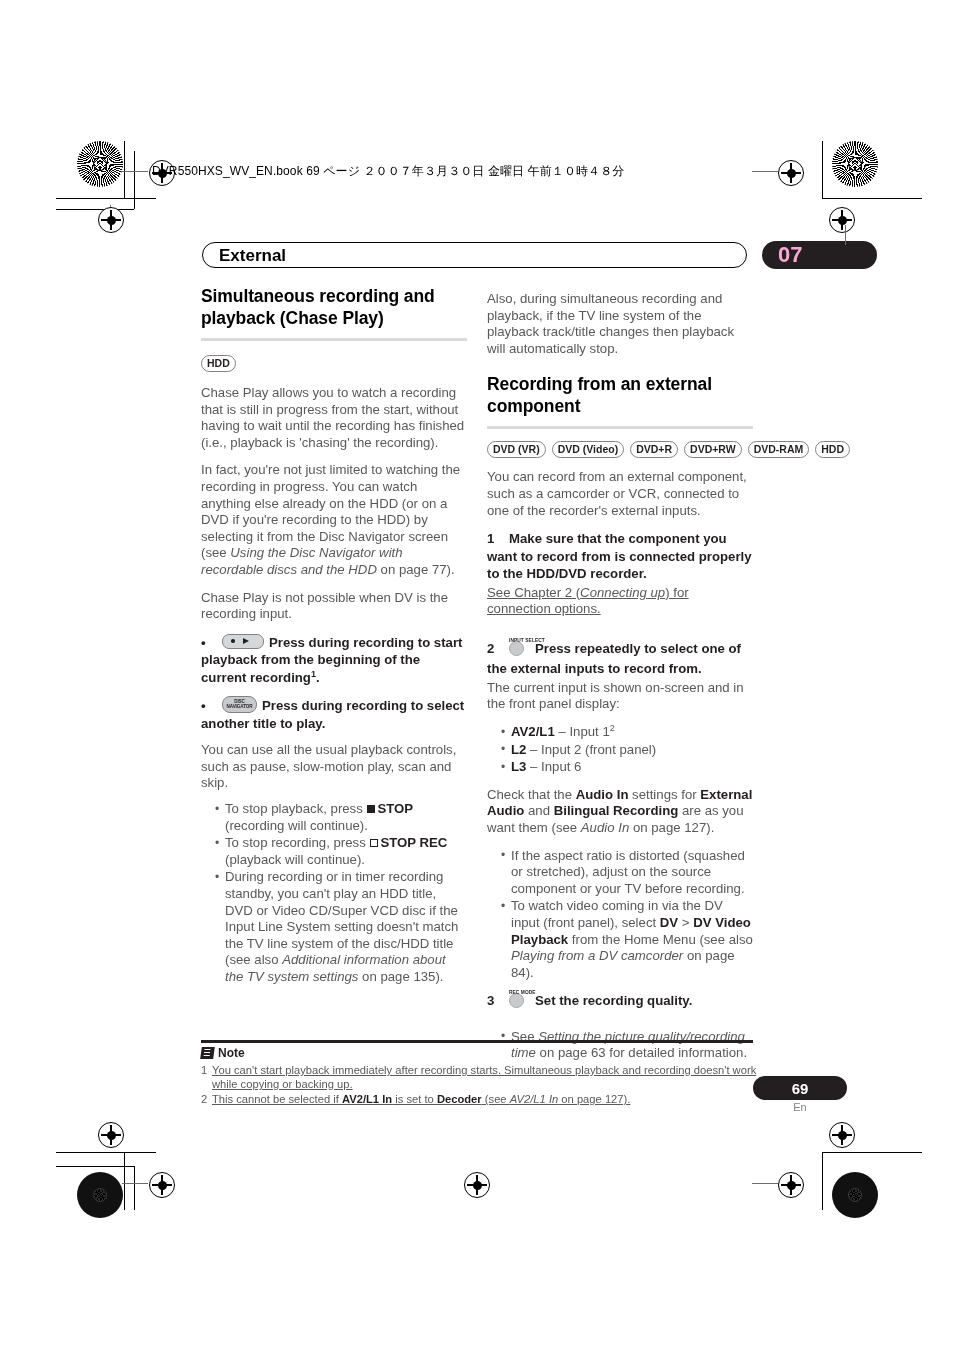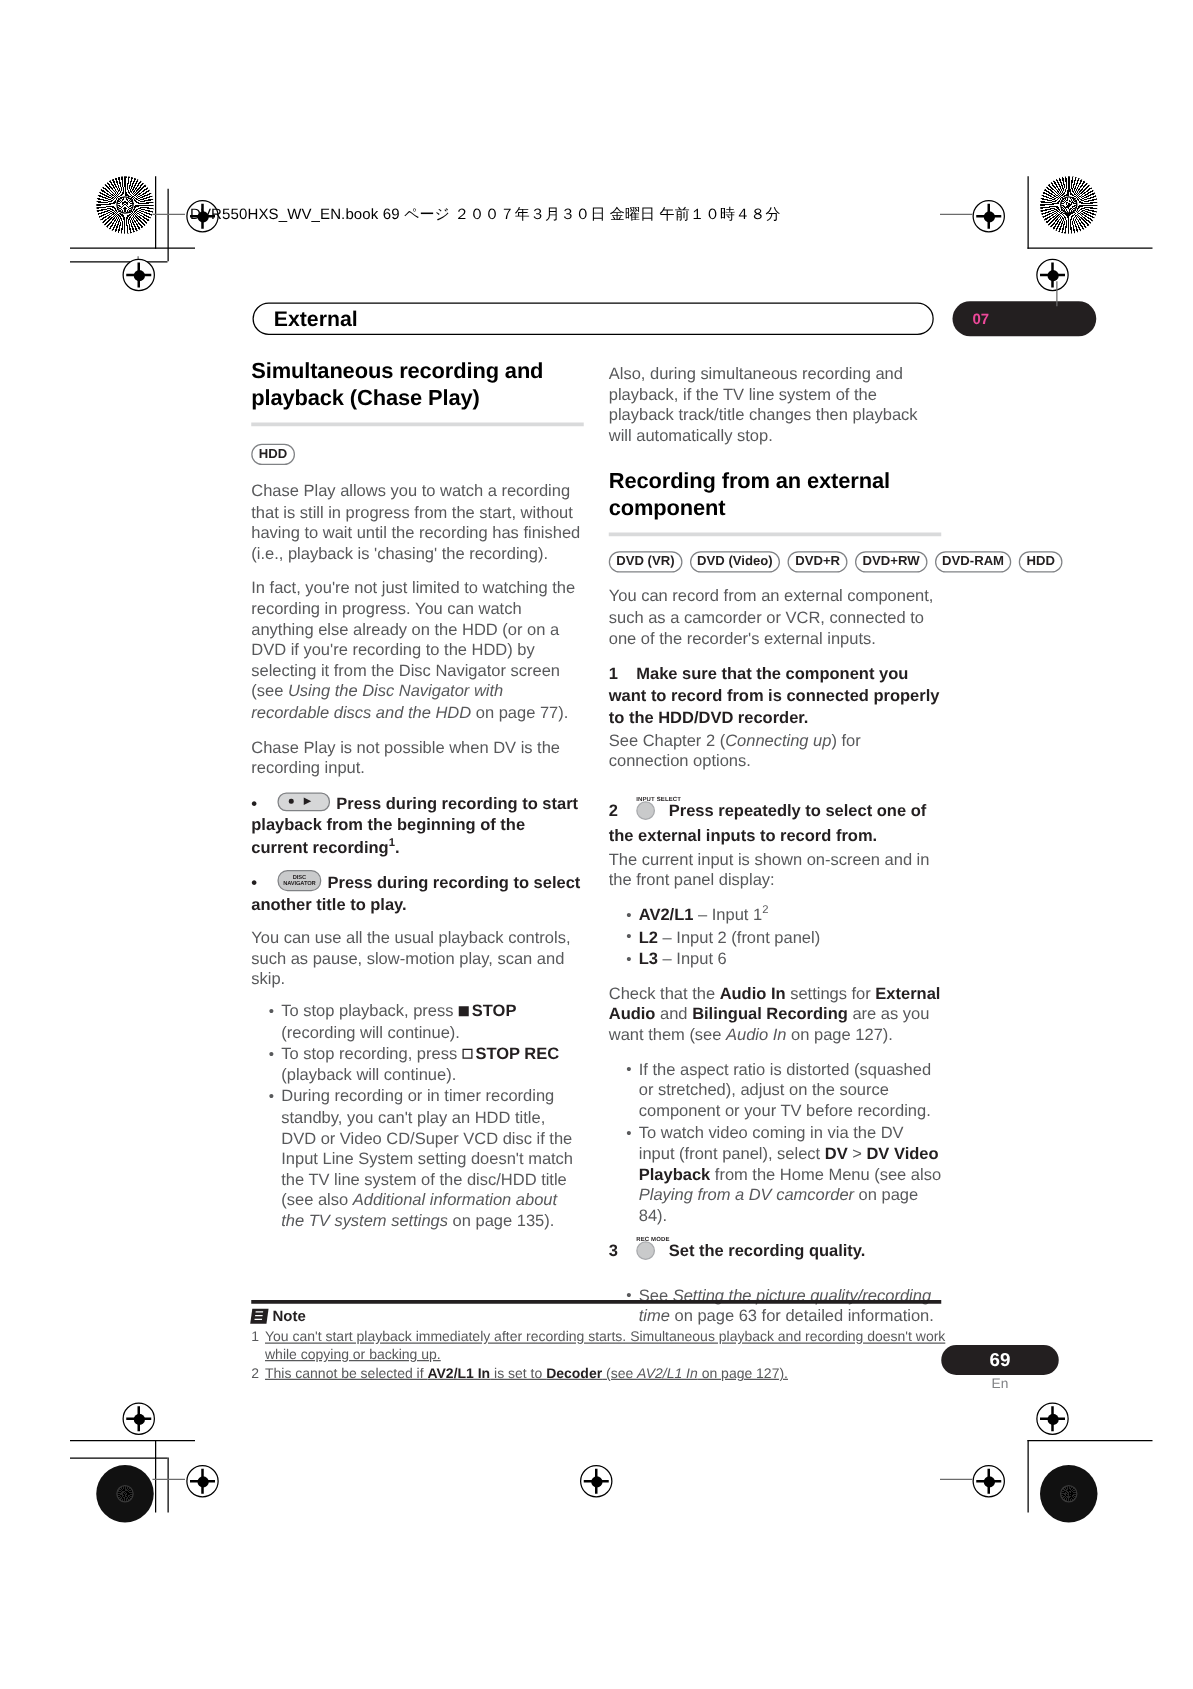--- a/index.html
+++ b/index.html
@@ -112,22 +112,22 @@
     color: #000;
   }
   .chapter-num {
     position: absolute;
     left: 762px;
     top: 241px;
     width: 115px;
     height: 28px;
     background: #231f20;
     border-radius: 14px;
-    color: #ec4899;
-    font-size: 12px;
+    color: #f9a8d4;
+    font-size: 22px;
     font-weight: bold;
     display: flex;
     align-items: center;
     padding-left: 16px;
     box-sizing: border-box;
   }
   .chapter-tick {
     position: absolute;
     left: 845px;
     top: 225px;
@@ -535,21 +535,21 @@
     <span class="badge">DVD+RW</span>
     <span class="badge">DVD-RAM</span>
     <span class="badge">HDD</span>
   </div>
 
   <p>You can record from an external component, such as a camcorder or VCR, connected to one of the recorder's external inputs.</p>
 
   <div class="step">
     <span class="num">1</span><span>Make sure that the component you want to record from is connected properly to the HDD/DVD recorder.</span>
   </div>
-  <p style="margin-top:0;"><span>See Chapter 2 (</span><i>Connecting up</i><span>) for connection options.</span></p>
+  <p style="margin-top:0;text-decoration:underline;"><span>See Chapter 2 (</span><i>Connecting up</i><span>) for connection options.</span></p>
 
   <div class="step-gap"></div>
 
   <div class="step">
     <span class="num">2</span><span class="knob-wrap"><span class="knob-label">INPUT SELECT</span><span class="knob"></span></span><span>Press repeatedly to select one of the external inputs to record from.</span>
   </div>
   <p style="margin-top:2px;">The current input is shown on-screen and in the front panel display:</p>
 
   <ul class="dots">
     <li><b>AV2/L1</b><span> – Input 1</span><sup>2</sup></li>

